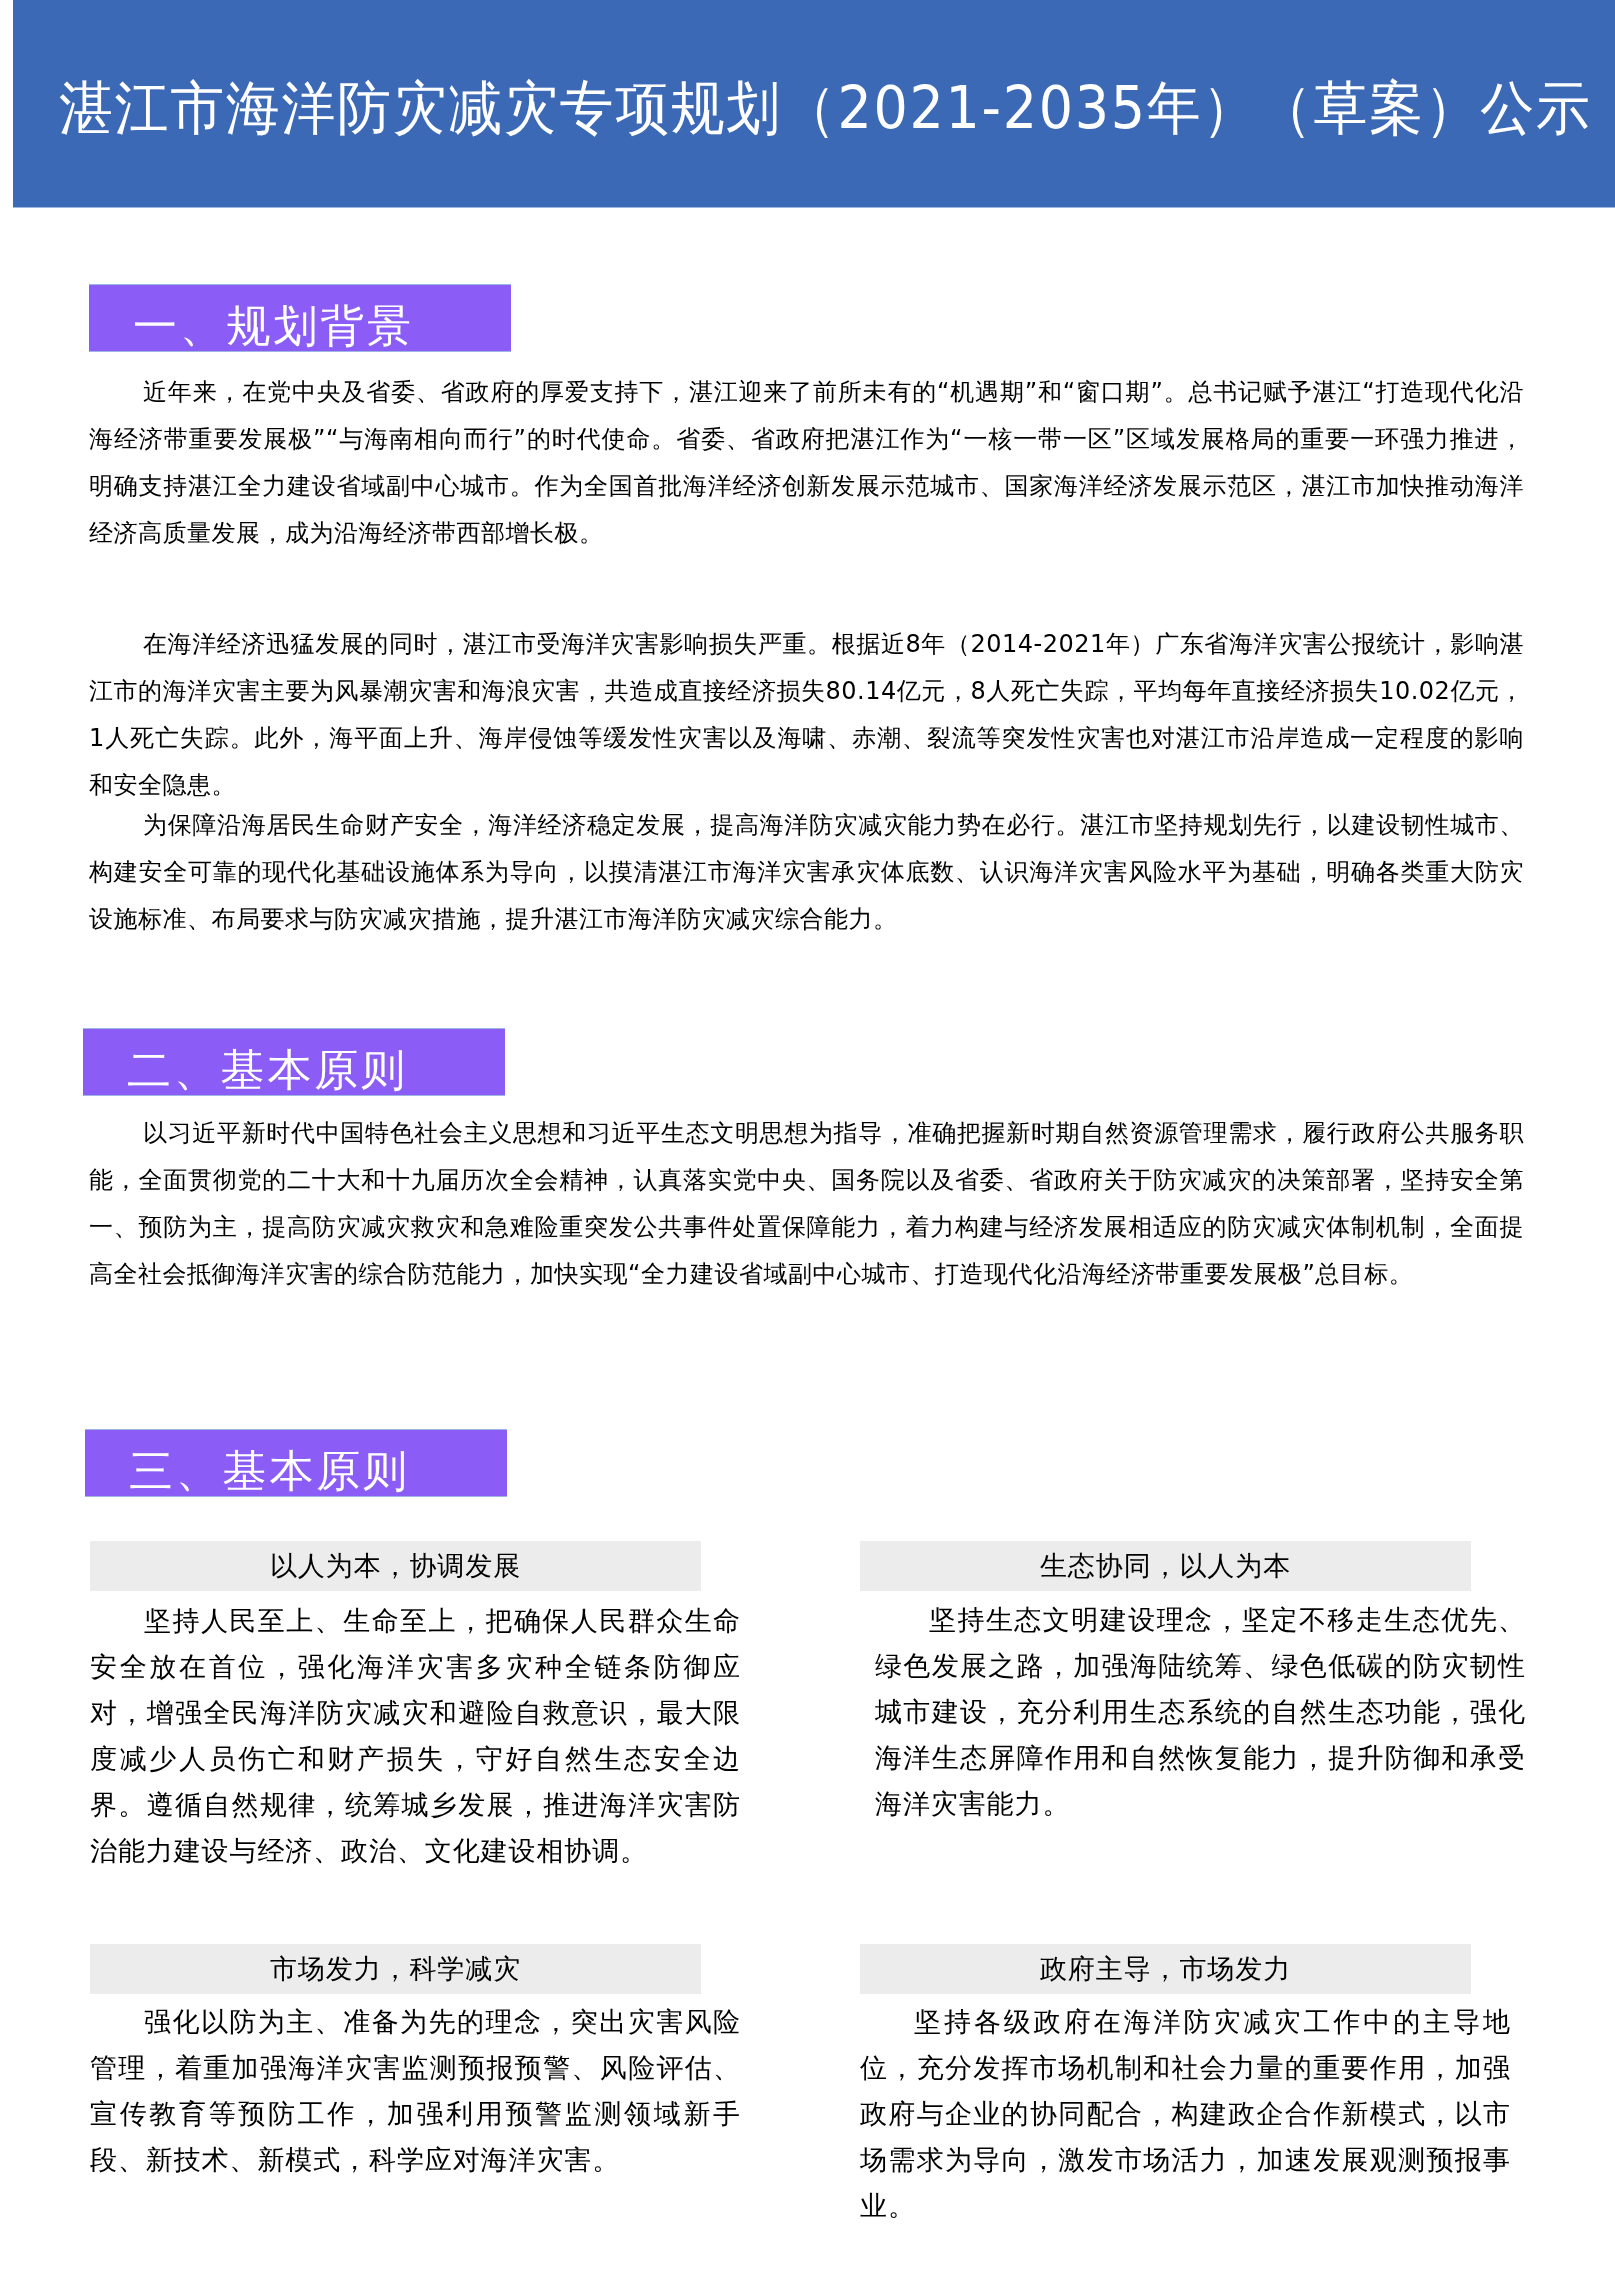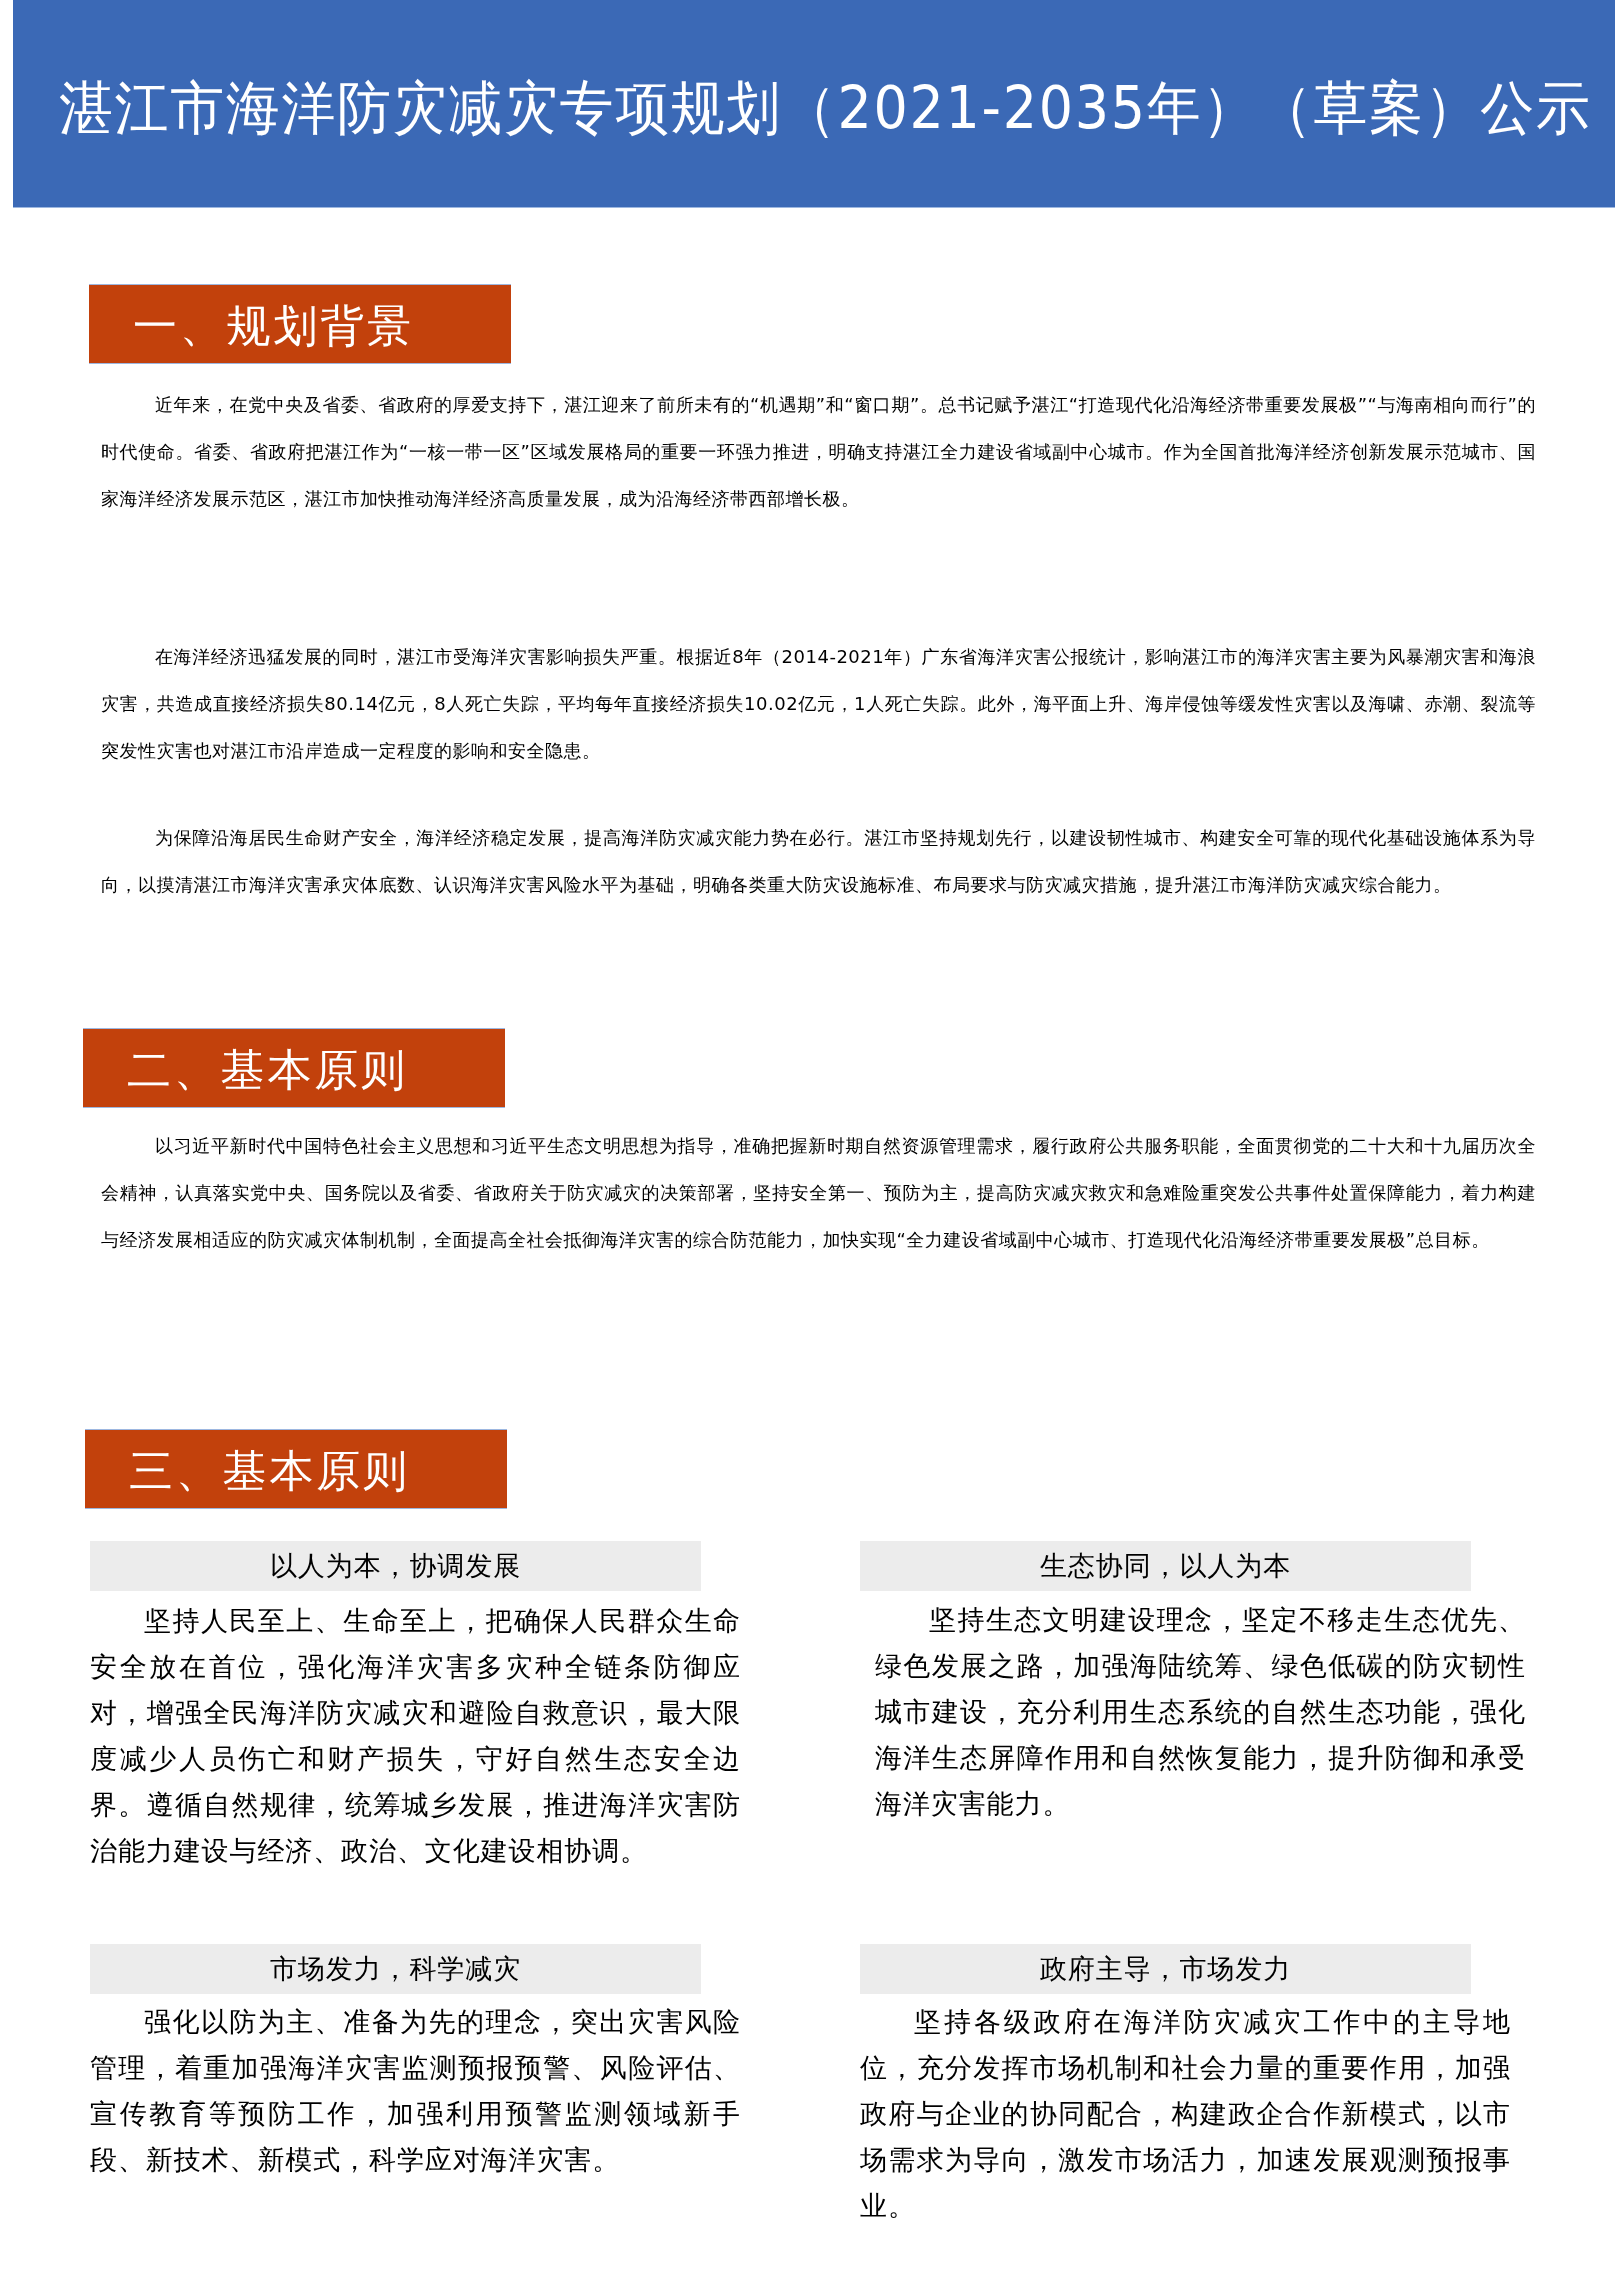--- a/index.html
+++ b/index.html
@@ -30,45 +30,45 @@
     font-size: 58px;
     line-height: 69px;
     color: #ffffff;
     letter-spacing: 1.8px;
     white-space: nowrap;
     transform: scaleX(0.93);
     transform-origin: left center;
   }
   .section-heading {
     position: absolute;
-    background: #c2410c;
+    background: #8b5cf6;
     color: #ffffff;
-    height: 80px;
+    height: 68px;
     width: 422px;
     box-sizing: border-box;
     border-top: 0.9px solid #9db7e0;
     border-bottom: 0.9px solid #9db7e0;
   }
   .section-heading span {
     position: absolute;
     left: 44px;
     top: 14.8px;
     font-size: 44px;
     line-height: 51px;
     letter-spacing: 2.8px;
     white-space: nowrap;
   }
   .para {
     position: absolute;
-    font-size: 18px;
+    font-size: 24px;
     line-height: 47px;
     text-align: justify;
     text-align-last: left;
     letter-spacing: 0.5px;
-    margin: 12px;
+    margin: 0;
   }
   .para.indent { text-indent: 54px; }
   .principle-header {
     position: absolute;
     background: #ececec;
     height: 50px;
     width: 611px;
     display: flex;
     align-items: center;
     justify-content: center;

